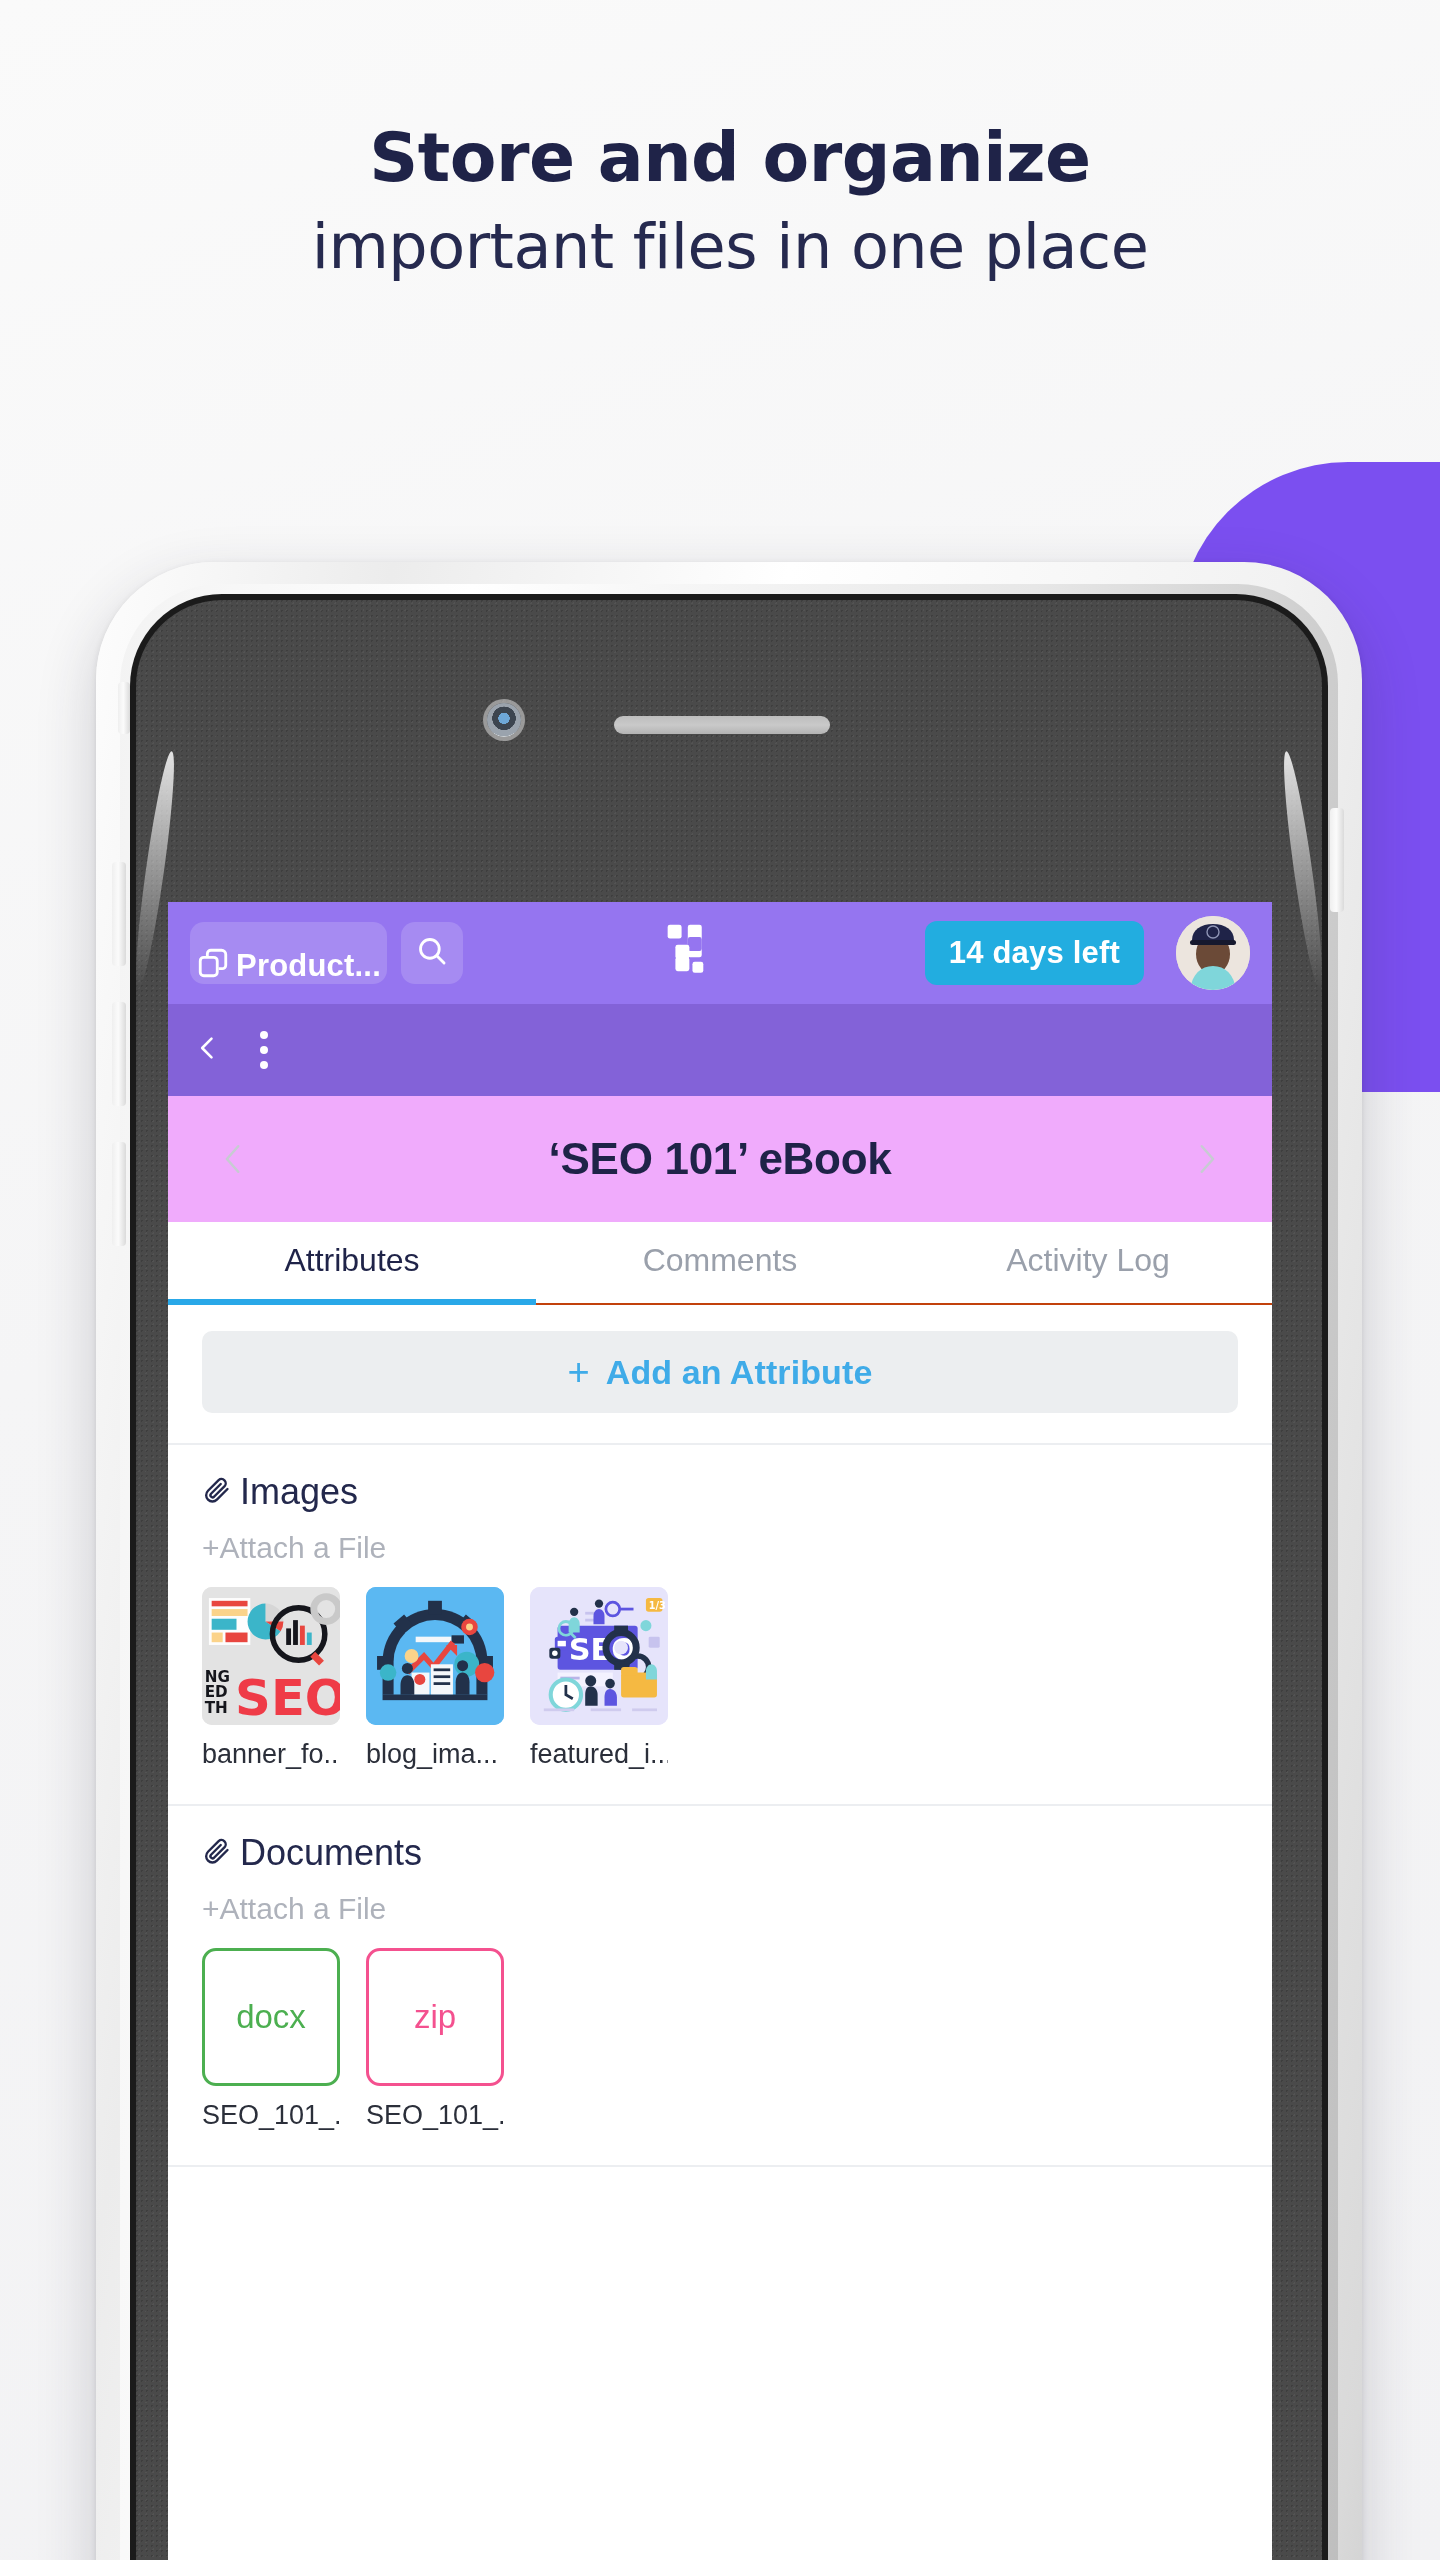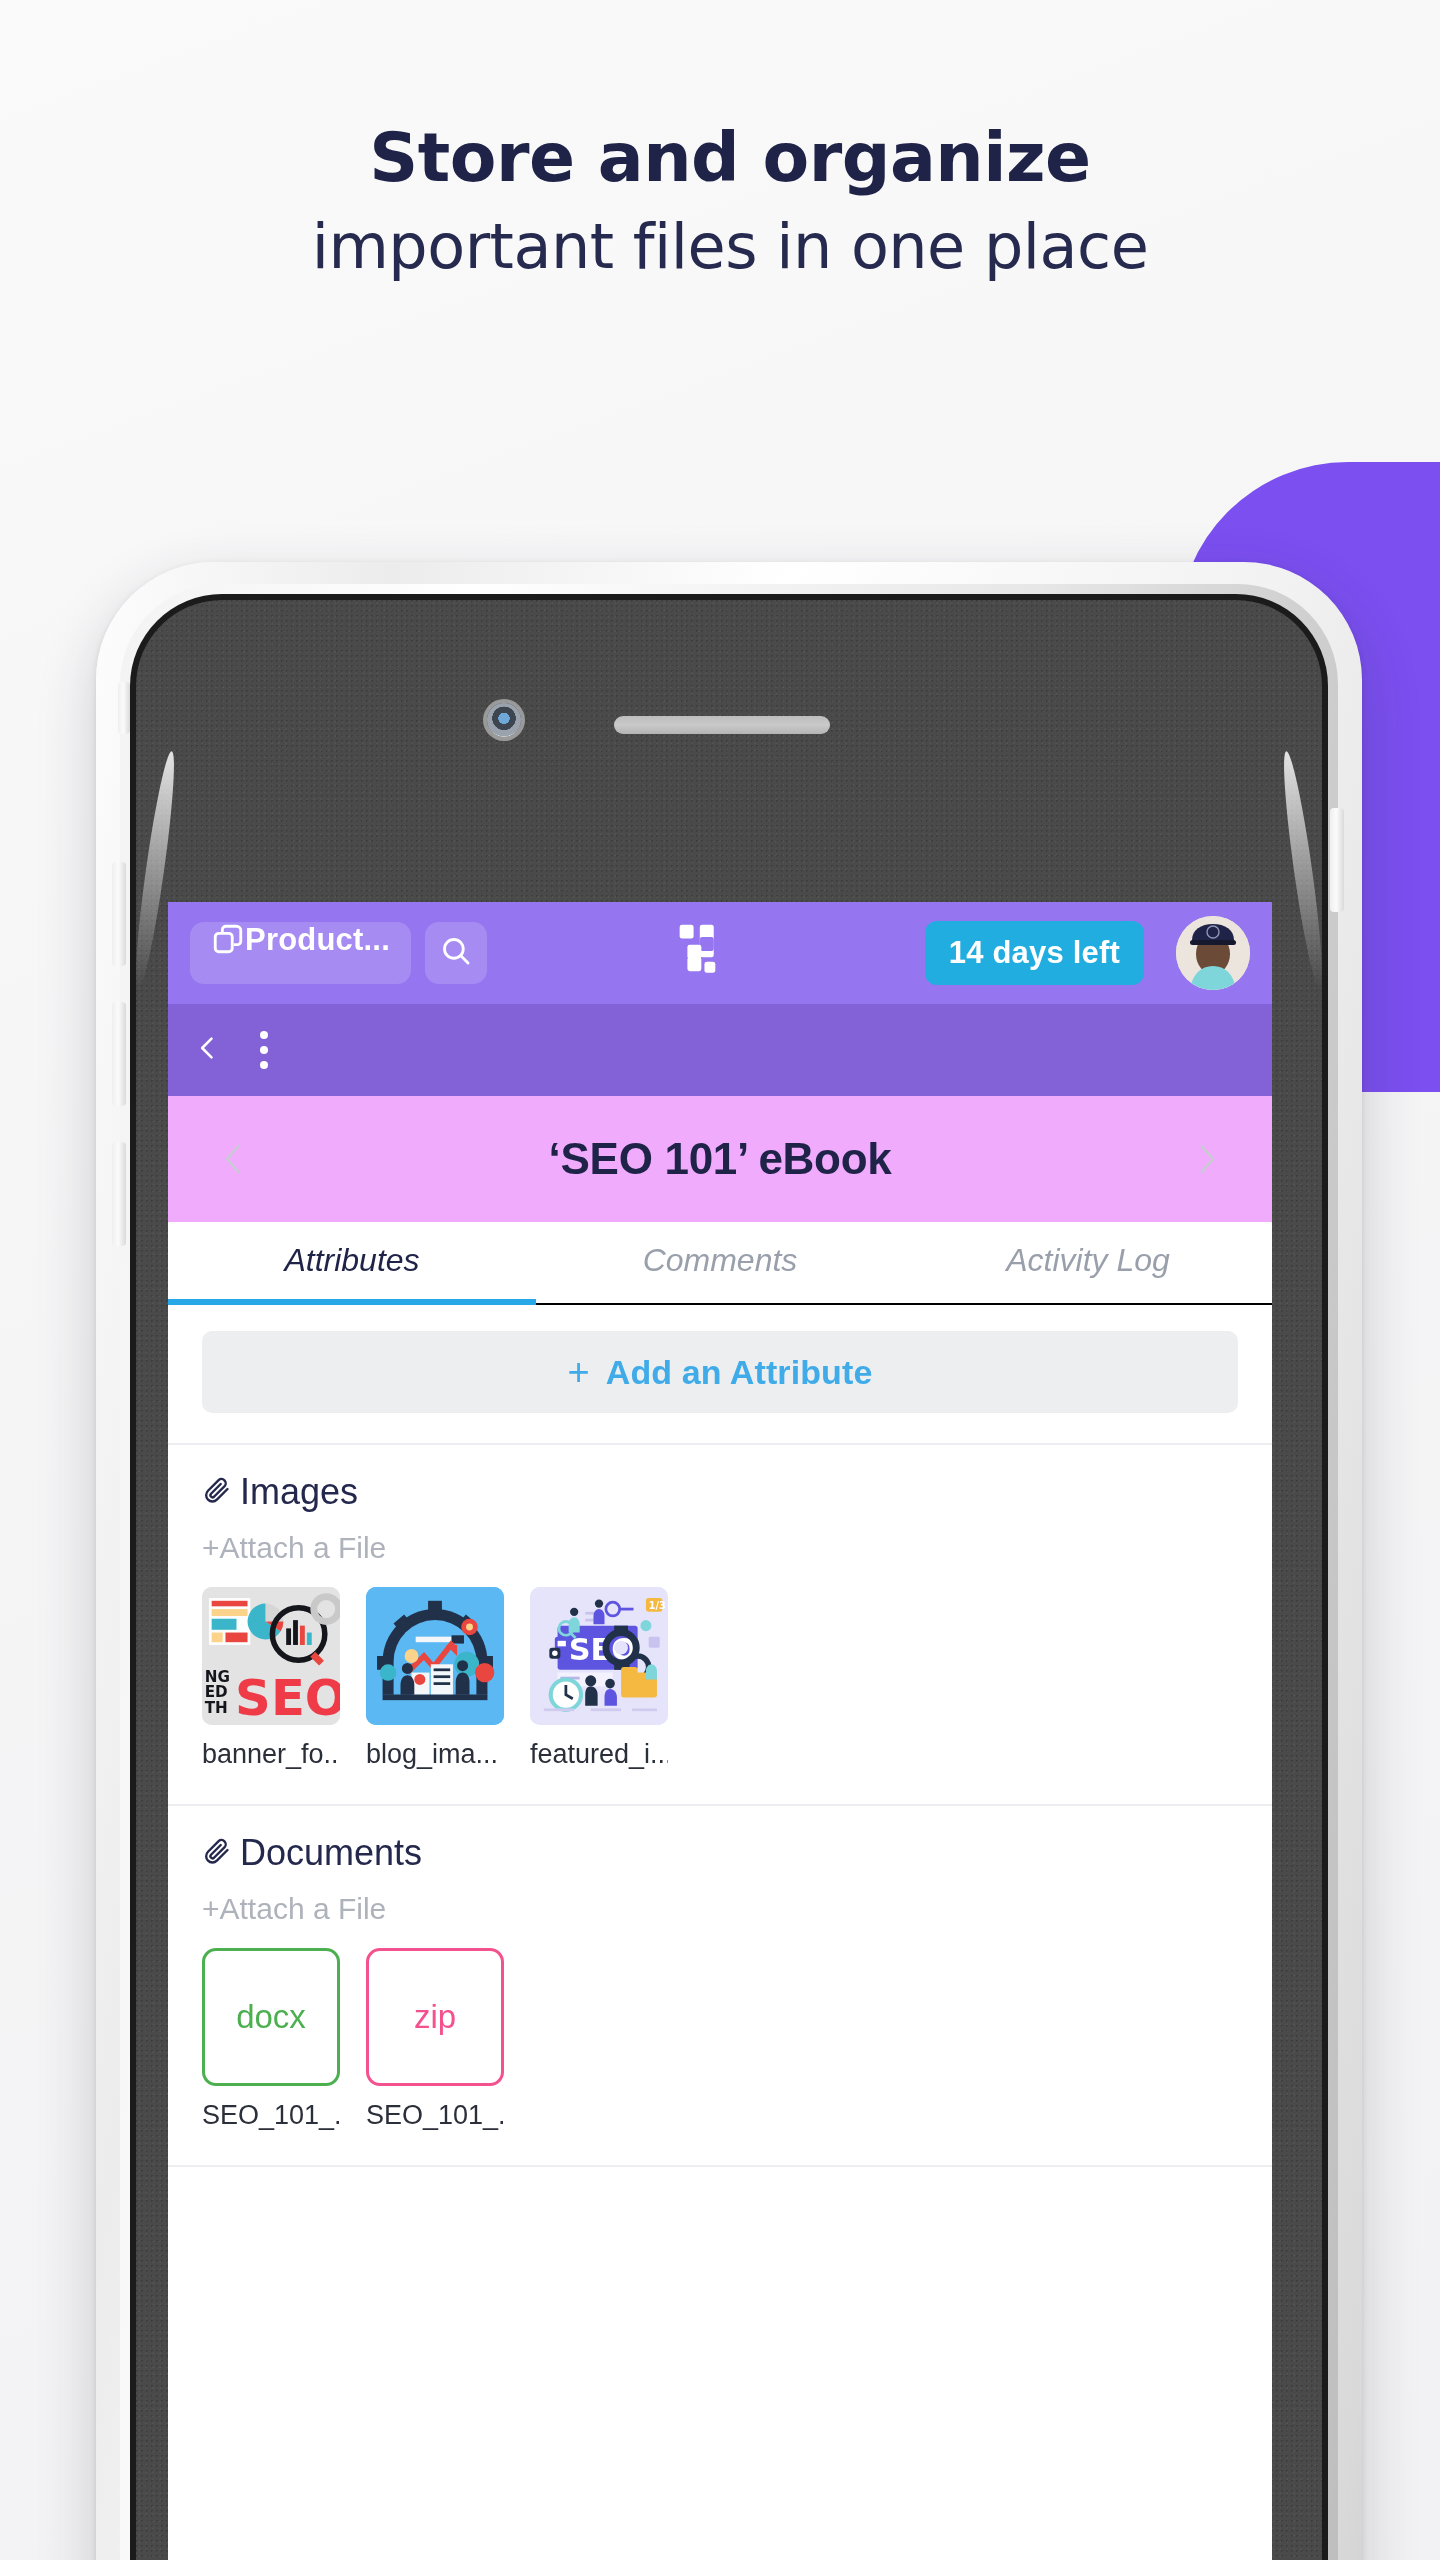--- a/index.html
+++ b/index.html
@@ -123,23 +123,23 @@
     overflow: hidden;
     z-index: 6;
   }
 
   
   .appbar {
     height: 102px; background: #9575f0;
     display: flex; align-items: center; padding: 0 22px; gap: 14px;
   }
   .pill {
-    display: flex; align-items: flex-start; gap: 0;
+    display: flex; align-items: flex-end; gap: 6px;
     background: rgba(255,255,255,0.16);
-    border-radius: 14px; height: 62px; padding: 0 21px;
+    border-radius: 14px; height: 62px; padding: 0 6px;
   }
   .pill-label { color: #fff; font-size: 31px; font-weight: 700; letter-spacing: .2px; }
   .iconbtn {
     width: 62px; height: 62px; border-radius: 14px;
     background: rgba(255,255,255,0.16);
     display: flex; align-items: center; justify-content: center;
   }
   .logo-wrap { flex: 1; display: flex; justify-content: center; align-items: center; }
   .badge {
     background: #22ade0; color: #fff; border-radius: 12px;
@@ -166,21 +166,21 @@
     height: 126px; display: flex; align-items: center; padding: 8px 34px;
     background: #f0abfc;
   }
   .arrowbtn { width: 64px; display: flex; align-items: center; justify-content: center; }
   .item-title {
     flex: 1; text-align: center; color: #1f2348;
     font-size: 44px; font-weight: 700; letter-spacing: -.3px;
   }
 
   
-  .tabs { display: flex; border-bottom: 2px solid #000000; background: #fff; font-style: italic; }
+  .tabs { display: flex; border-bottom: 2px solid #c2410c; background: #fff; }
   .tab {
     flex: 1; text-align: center; padding: 20px 0 24px;
     font-size: 32px; color: #9aa0ab; position: relative;
   }
   .tab.active { color: #1f2348; }
   .tab.active::after {
     content: ""; position: absolute; left: 0; right: 0; bottom: -2px;
     height: 6px; background: #29a8e8;
   }
 

